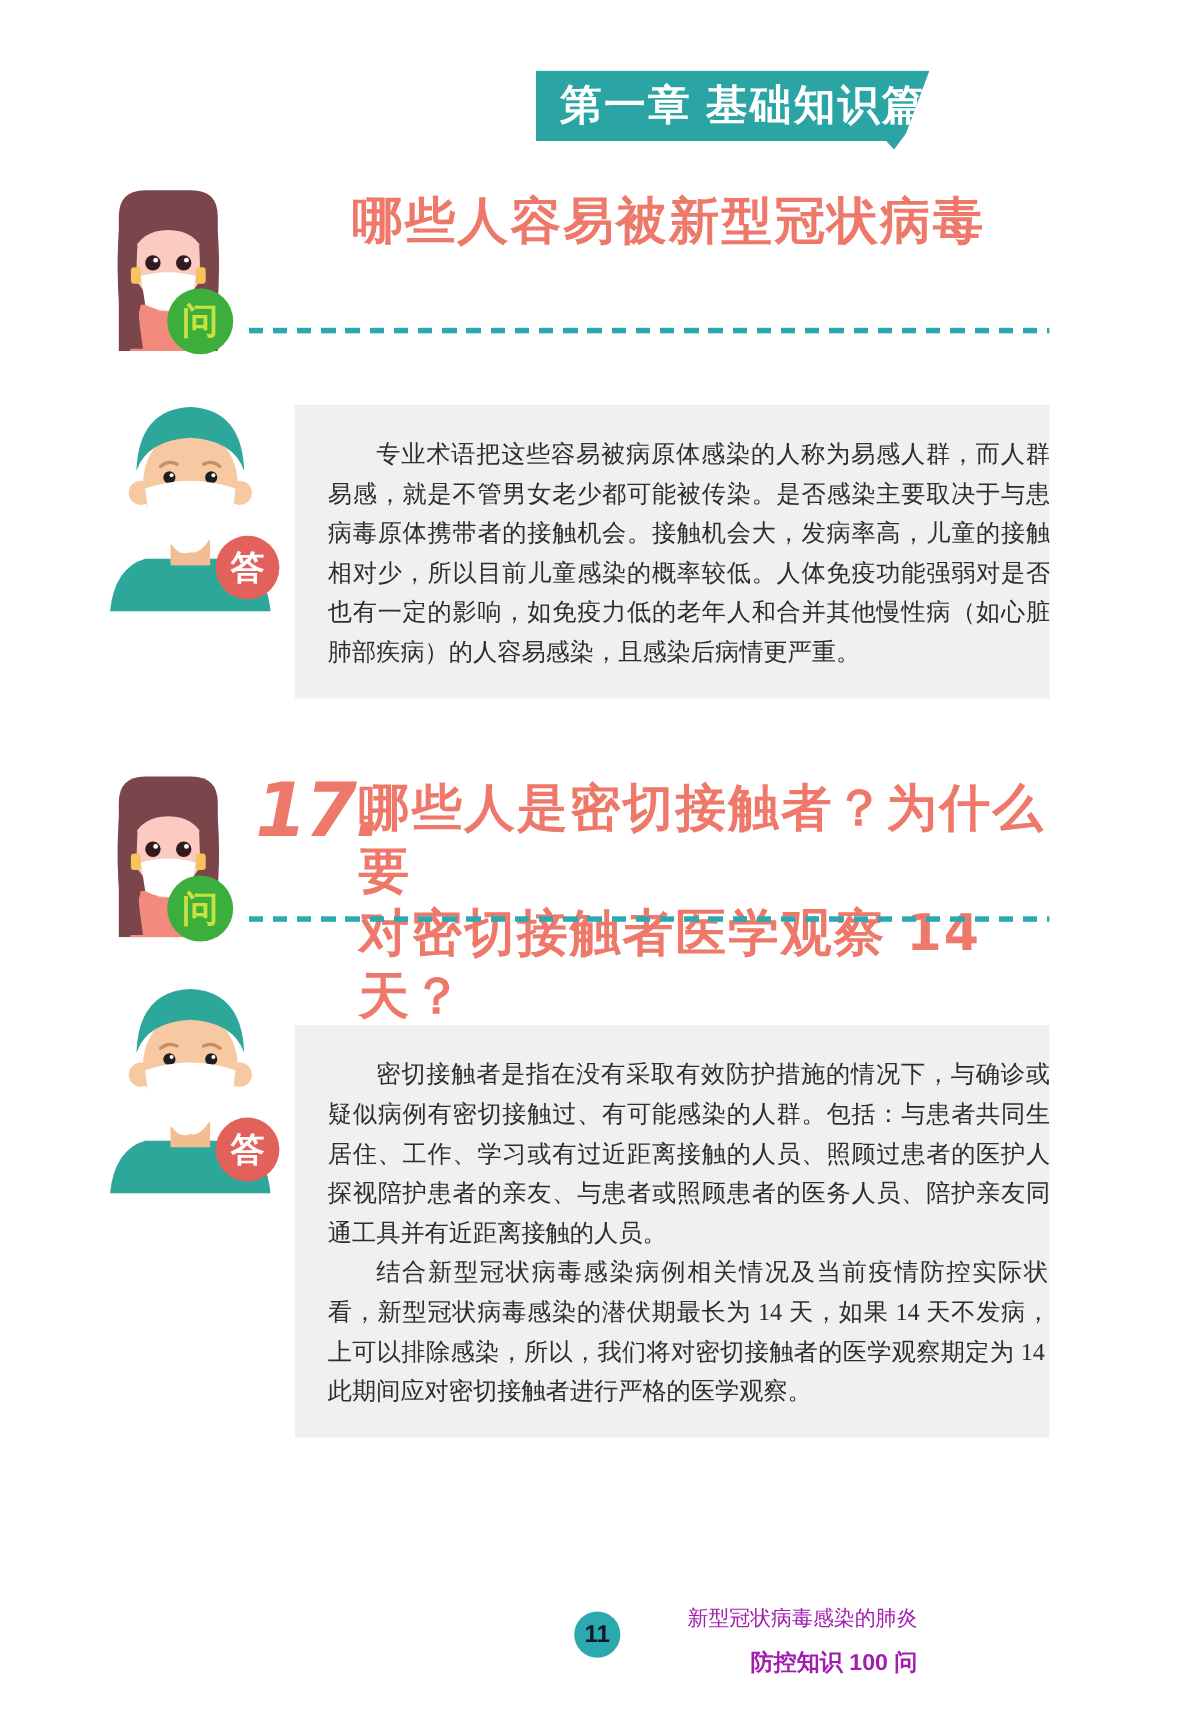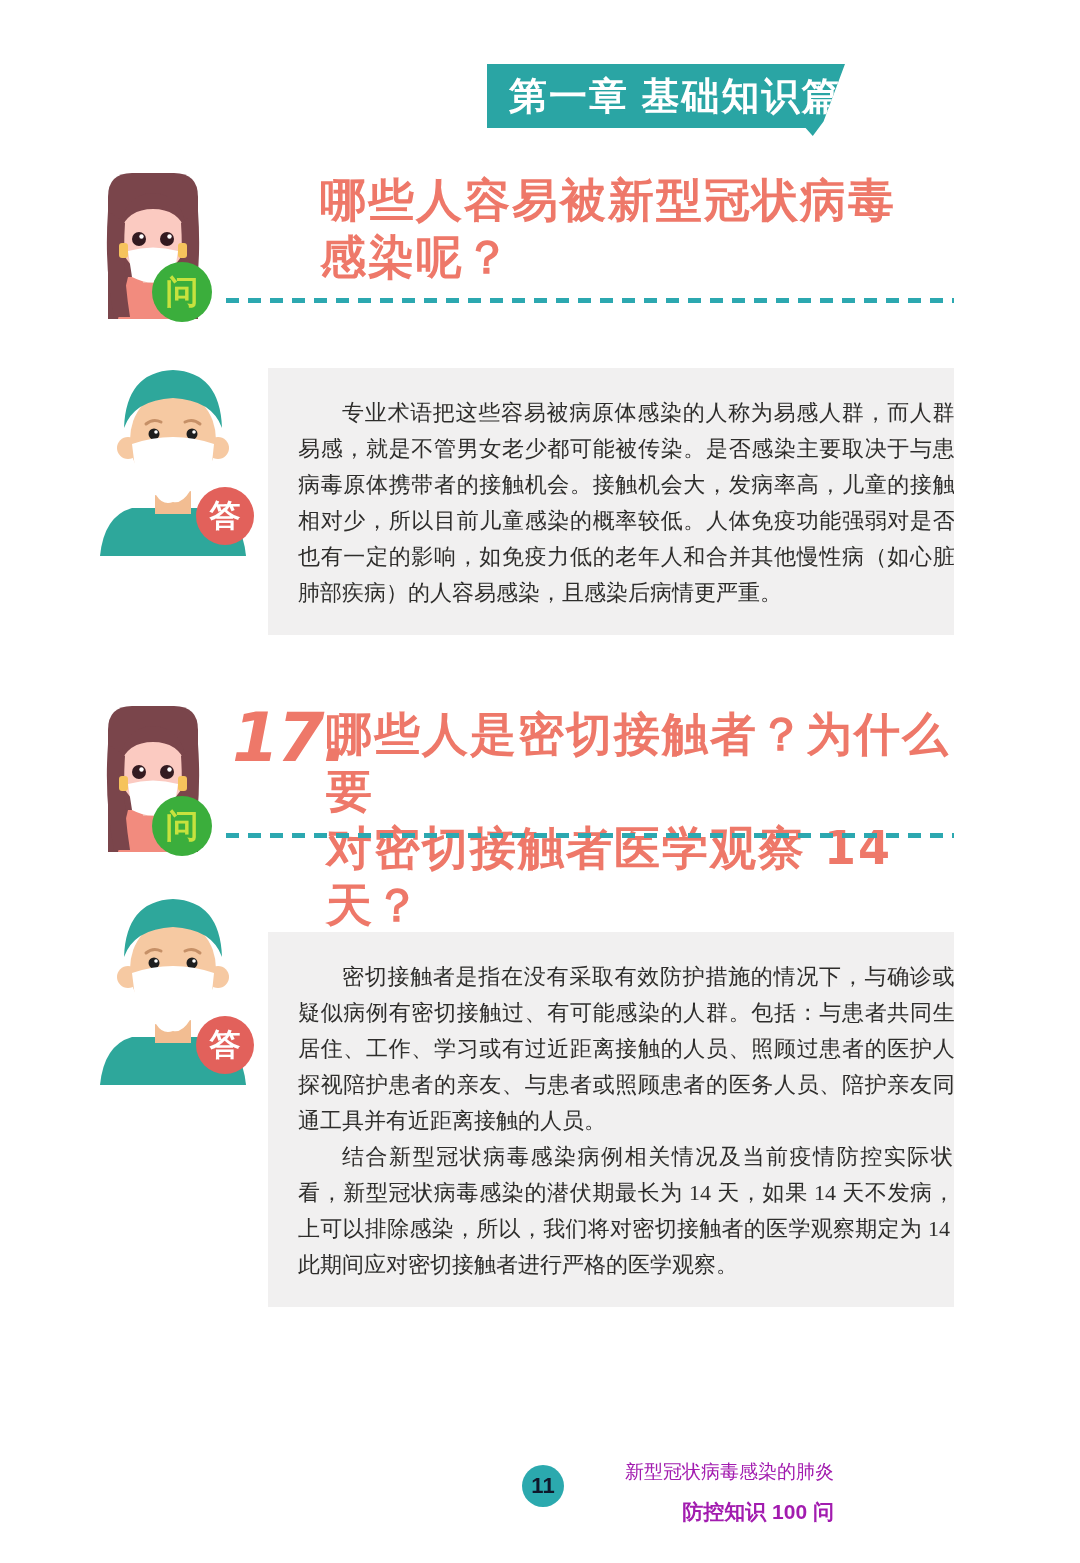--- a/index.html
+++ b/index.html
@@ -110,21 +110,20 @@
       <circle cx="39" cy="72" r="7" fill="#331A20"></circle>
         <circle cx="41.5" cy="69.5" r="2.2" fill="#ffffff"></circle>
       <circle cx="67" cy="72" r="7" fill="#331A20"></circle>
         <circle cx="69.5" cy="69.5" r="2.2" fill="#ffffff"></circle>
       <path d="M28,84 Q53,77 78,84 L74,110 Q53,121 32,110 Z" fill="#FFFFFF"></path>
     </svg>
   </div>
   <div class="badge ask" style="left:152px; top:262px;">问</div>
   <div class="q-title" style="left:308px; top:172px;margin-left:12px;">
     <div>哪些人容易被新型冠状病毒</div>
-    <div>感染呢？</div>
   </div>
   <div class="dash-line" style="left:226px; top:298px; width:814px;"></div>
 
   <div class="avatar" style="left:94px; top:364px;">
     <svg width="158" height="192" viewBox="0 0 158 192">
       <path d="M6,192 Q10,152 38,144 L120,144 Q148,152 152,192 Z" fill="#2EA79B"></path>
       <rect x="61" y="106" width="36" height="44" fill="#F2BD92"></rect>
       <circle cx="34" cy="84" r="11" fill="#F6C9A2"></circle>
       <circle cx="124" cy="84" r="11" fill="#F6C9A2"></circle>
       <ellipse cx="79" cy="76" rx="43" ry="50" fill="#F6C9A2"></ellipse>

